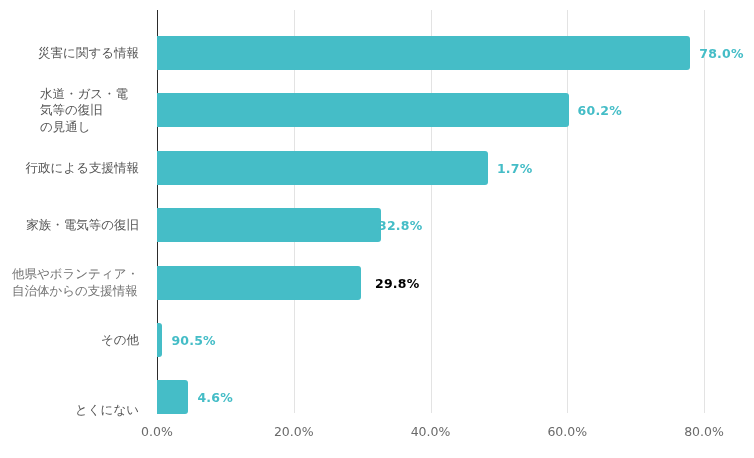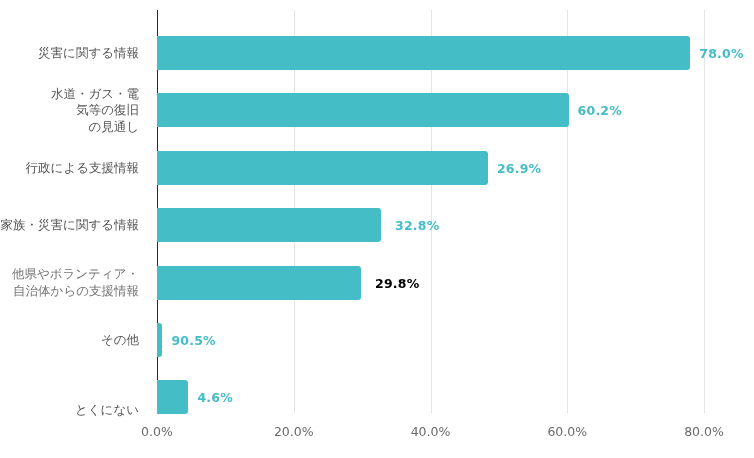--- a/index.html
+++ b/index.html
@@ -77,21 +77,20 @@
   .cat-label-wrap {
     position: absolute;
     left: 0;
     width: 148px;
     height: 34px;
     display: flex;
     align-items: center;
     justify-content: flex-end;
   }
   .cat-label-text {
-    text-align: right;
     font-size: 12.5px;
     line-height: 16.5px;
     color: #555555;
     white-space: pre-line;
     padding-right: 9px;
   }
 
   
   .xtick {
     position: absolute;
@@ -121,21 +120,21 @@
         <div class="cat-label-text" style="color: rgb(85, 85, 85);">災害に関する情報</div>
       </div>
       <div class="cat-label-wrap" style="top: 93.4px;">
         <div class="cat-label-text" style="color: rgb(85, 85, 85); padding-left: 40px;">水道・ガス・電気等の復旧
 の見通し</div>
       </div>
       <div class="cat-label-wrap" style="top: 150.8px;">
         <div class="cat-label-text" style="color: rgb(85, 85, 85);">行政による支援情報</div>
       </div>
       <div class="cat-label-wrap" style="top: 208.2px;">
-        <div class="cat-label-text" style="color: rgb(85, 85, 85);">家族・災害に関する情報</div>
+        <div class="cat-label-text" style="color: rgb(85, 85, 85);">家族・電気等の復旧</div>
       </div>
       <div class="cat-label-wrap" style="top: 265.6px;">
         <div class="cat-label-text" style="color: #737373;">他県やボランティア・
 自治体からの支援情報</div>
       </div>
       <div class="cat-label-wrap" style="top: 323px;">
         <div class="cat-label-text" style="color: rgb(85, 85, 85);">その他</div>
       </div>
       <div class="cat-label-wrap" style="top: 380.4px;">
         <div class="cat-label-text" style="color: rgb(85, 85, 85); margin-top: 25px;">とくにない</div>
@@ -146,25 +145,25 @@
       <div class="bar-row" style="top: 36px; left: 157px; width: 607px;">
         <div class="bar" style="width: 533.325px; background: rgb(69, 189, 199);"></div>
         <div class="bar-value" style="left: 542.325px; color: rgb(69, 189, 199);">78.0%</div>
       </div>
       <div class="bar-row" style="top: 93.4px; left: 157px; width: 607px;">
         <div class="bar" style="width: 411.618px; background: rgb(69, 189, 199);"></div>
         <div class="bar-value" style="left: 420.618px; color: rgb(69, 189, 199);">60.2%</div>
       </div>
       <div class="bar-row" style="top: 150.8px; left: 157px; width: 607px;">
         <div class="bar" style="width: 330.935px; background: rgb(69, 189, 199);"></div>
-        <div class="bar-value" style="left: 339.935px; color: rgb(69, 189, 199);">26.9%</div>
+        <div class="bar-value" style="left: 339.935px; color: rgb(69, 189, 199);">1.7%</div>
       </div>
       <div class="bar-row" style="top: 208.2px; left: 157px; width: 607px;">
         <div class="bar" style="width: 224.27px; background: rgb(69, 189, 199);"></div>
-        <div class="bar-value" style="left: 238px; color: rgb(69, 189, 199);">32.8%</div>
+        <div class="bar-value" style="left: 221px; color: rgb(69, 189, 199);">32.8%</div>
       </div>
       <div class="bar-row" style="top: 265.6px; left: 157px; width: 607px;">
         <div class="bar" style="width: 203.757px; background: rgb(69, 189, 199);"></div>
         <div class="bar-value" style="left: 218px; color: #000000;">29.8%</div>
       </div>
       <div class="bar-row" style="top: 323px; left: 157px; width: 607px;">
         <div class="bar" style="width: 5.47px; background: rgb(69, 189, 199);"></div>
         <div class="bar-value" style="left: 14.47px; color: rgb(69, 189, 199);">90.5%</div>
       </div>
       <div class="bar-row" style="top: 380.4px; left: 157px; width: 607px;">

